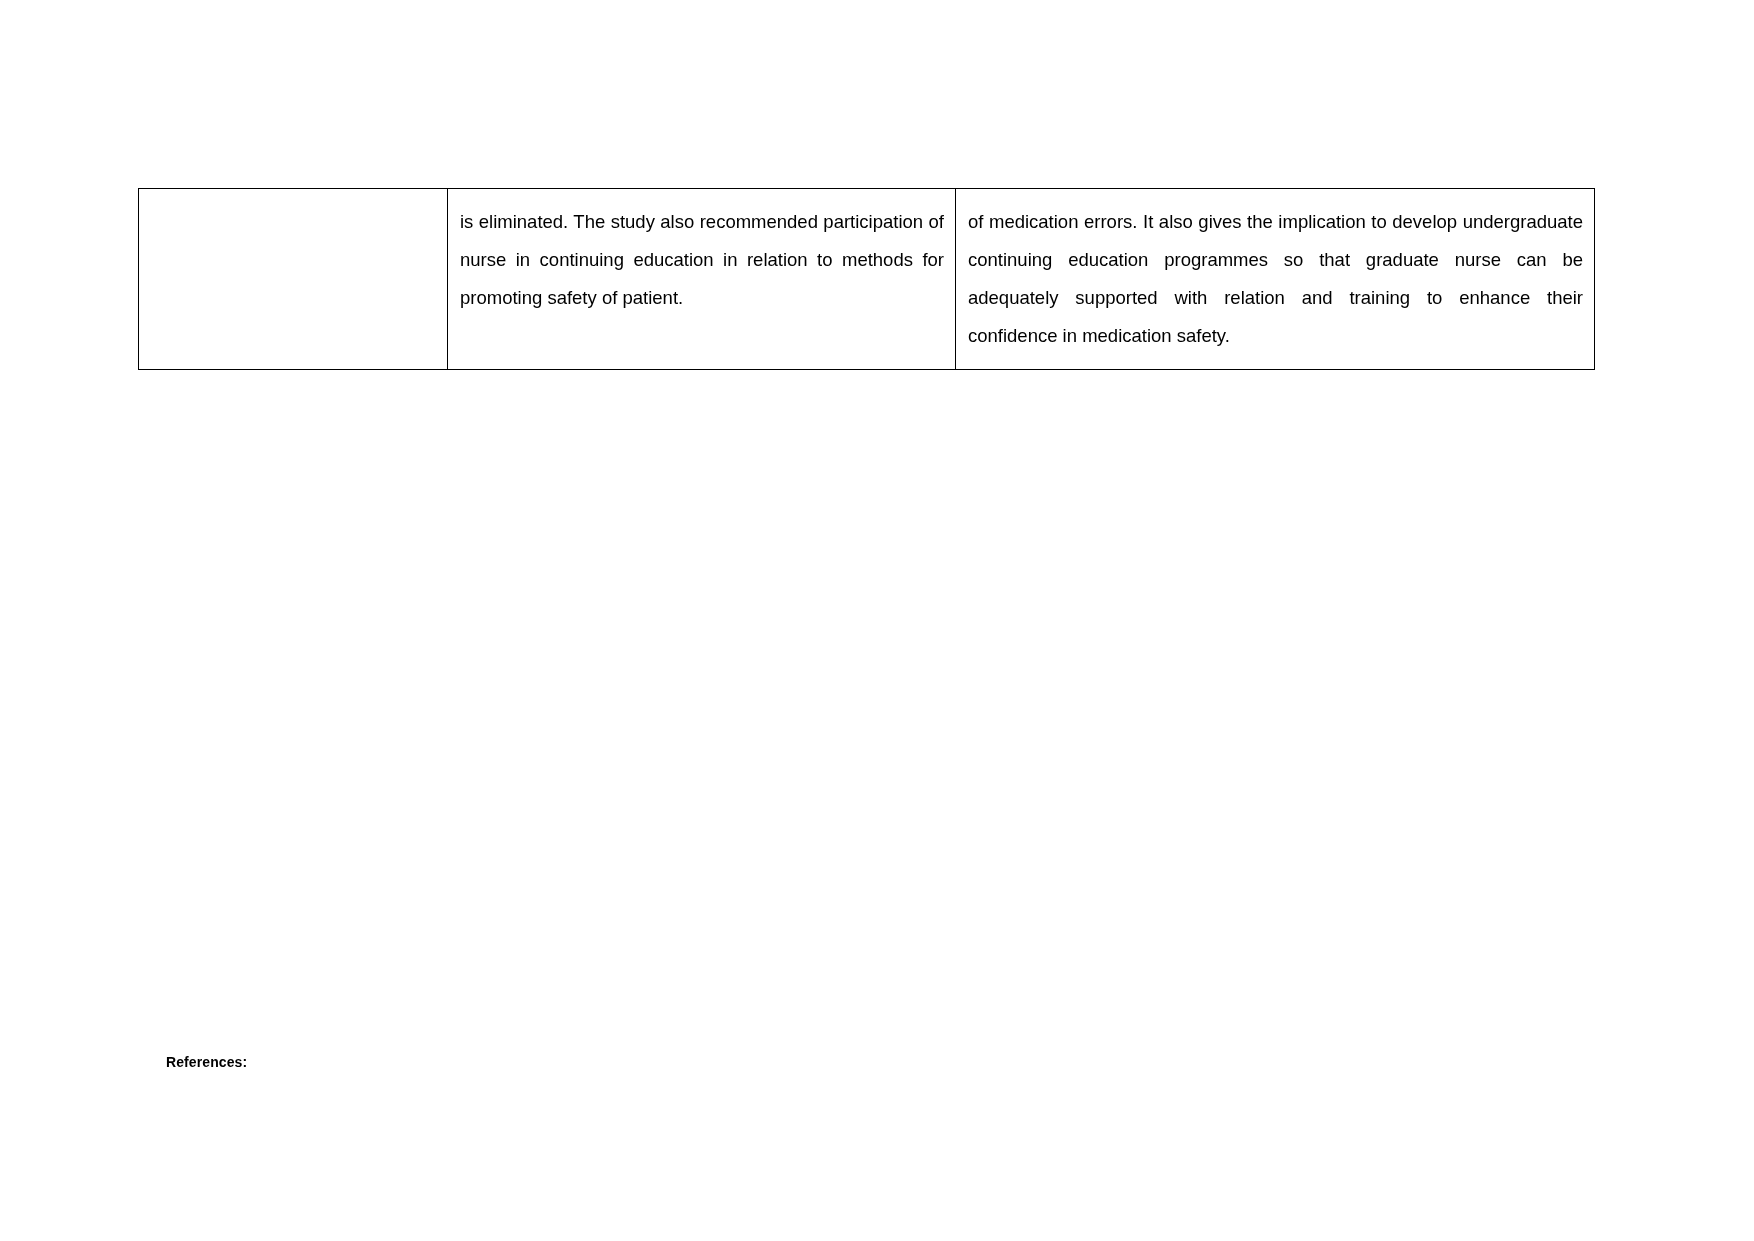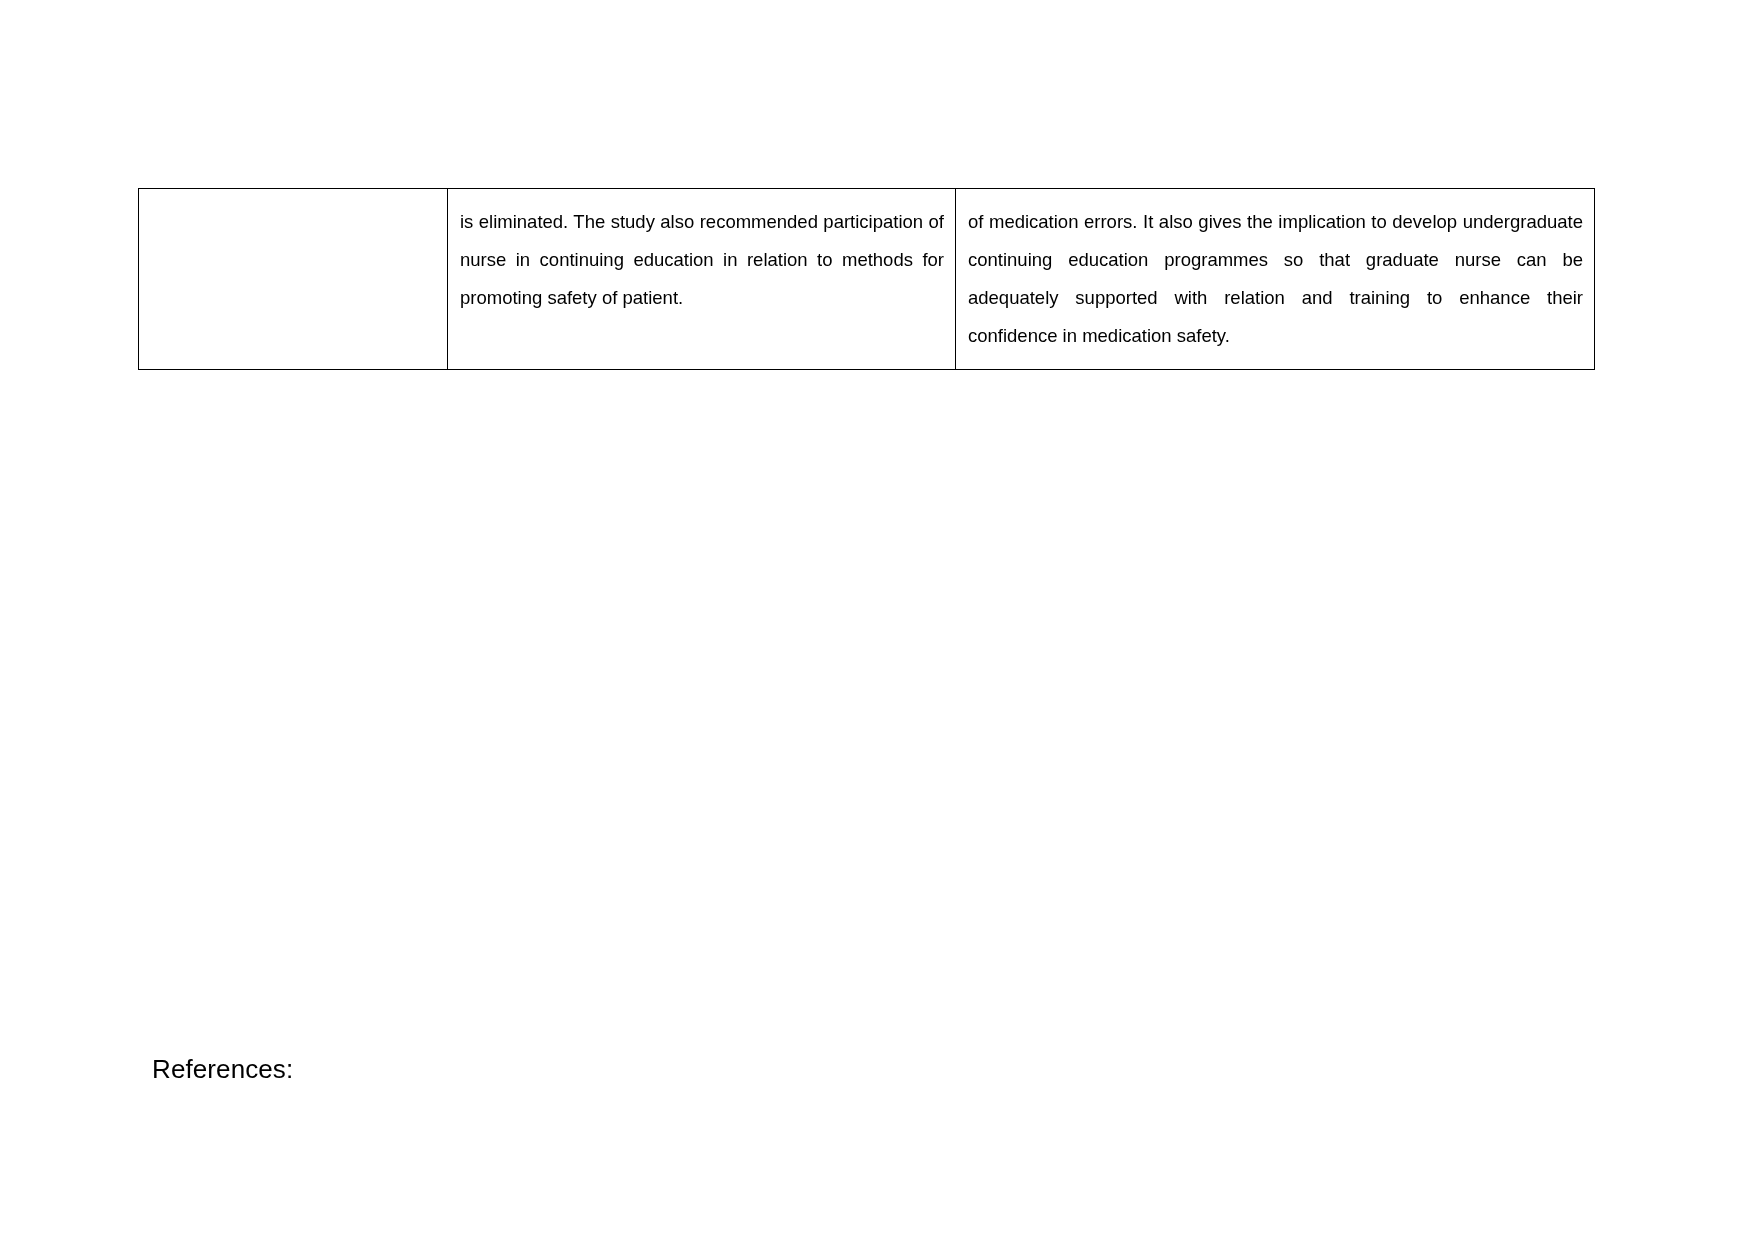--- a/index.html
+++ b/index.html
@@ -52,24 +52,24 @@
     text-align: justify;
     text-justify: inter-word;
     -webkit-hyphens: none;
     hyphens: none;
   }
   .cell-empty { min-height: 150px; }
 
   
   .references {
     position: absolute;
-    left: 152px;
+    left: 166px;
     top: 1016px;
-    font-size: 26px;
-    font-weight: normal;
+    font-size: 14px;
+    font-weight: bold;
     line-height: 1.2;
     letter-spacing: 0.1px;
   }
 </style>
 </head>
 <body>
 
 <div class="page">
 
   <table class="content-table">

